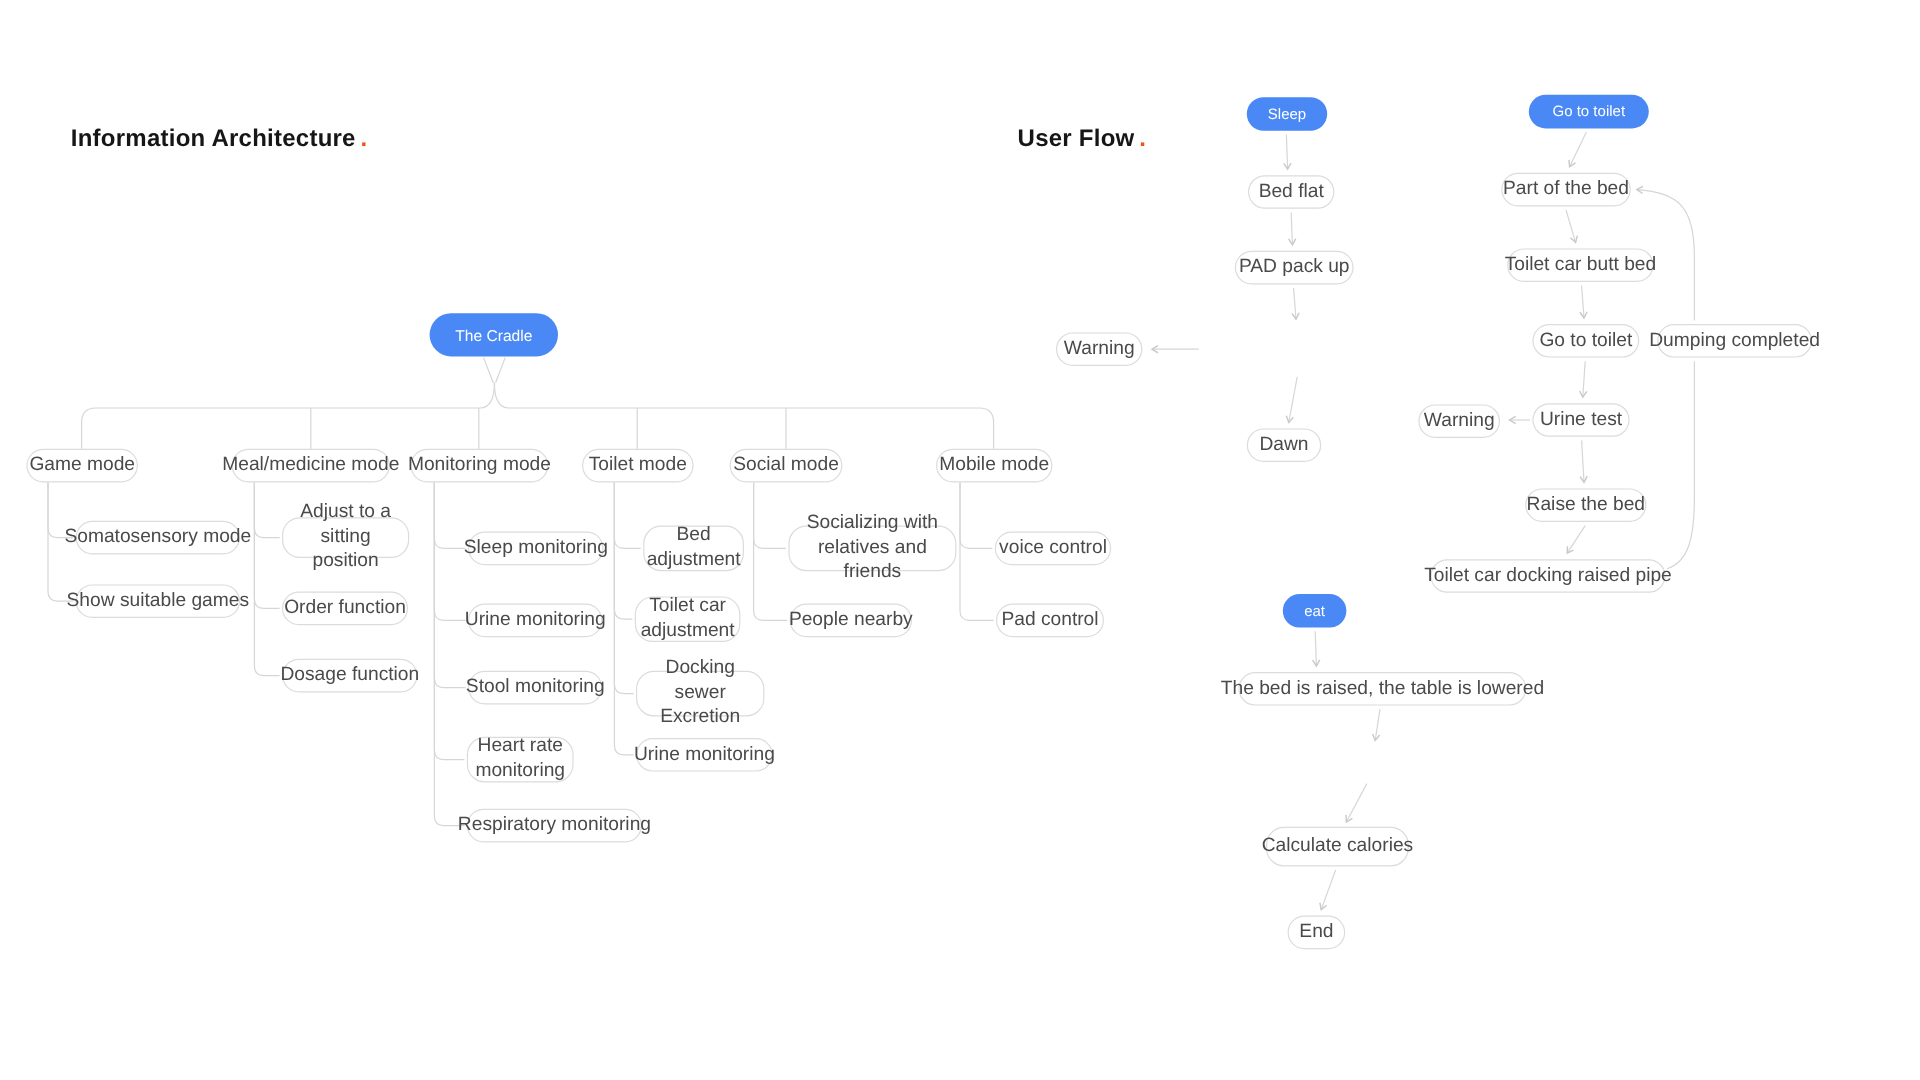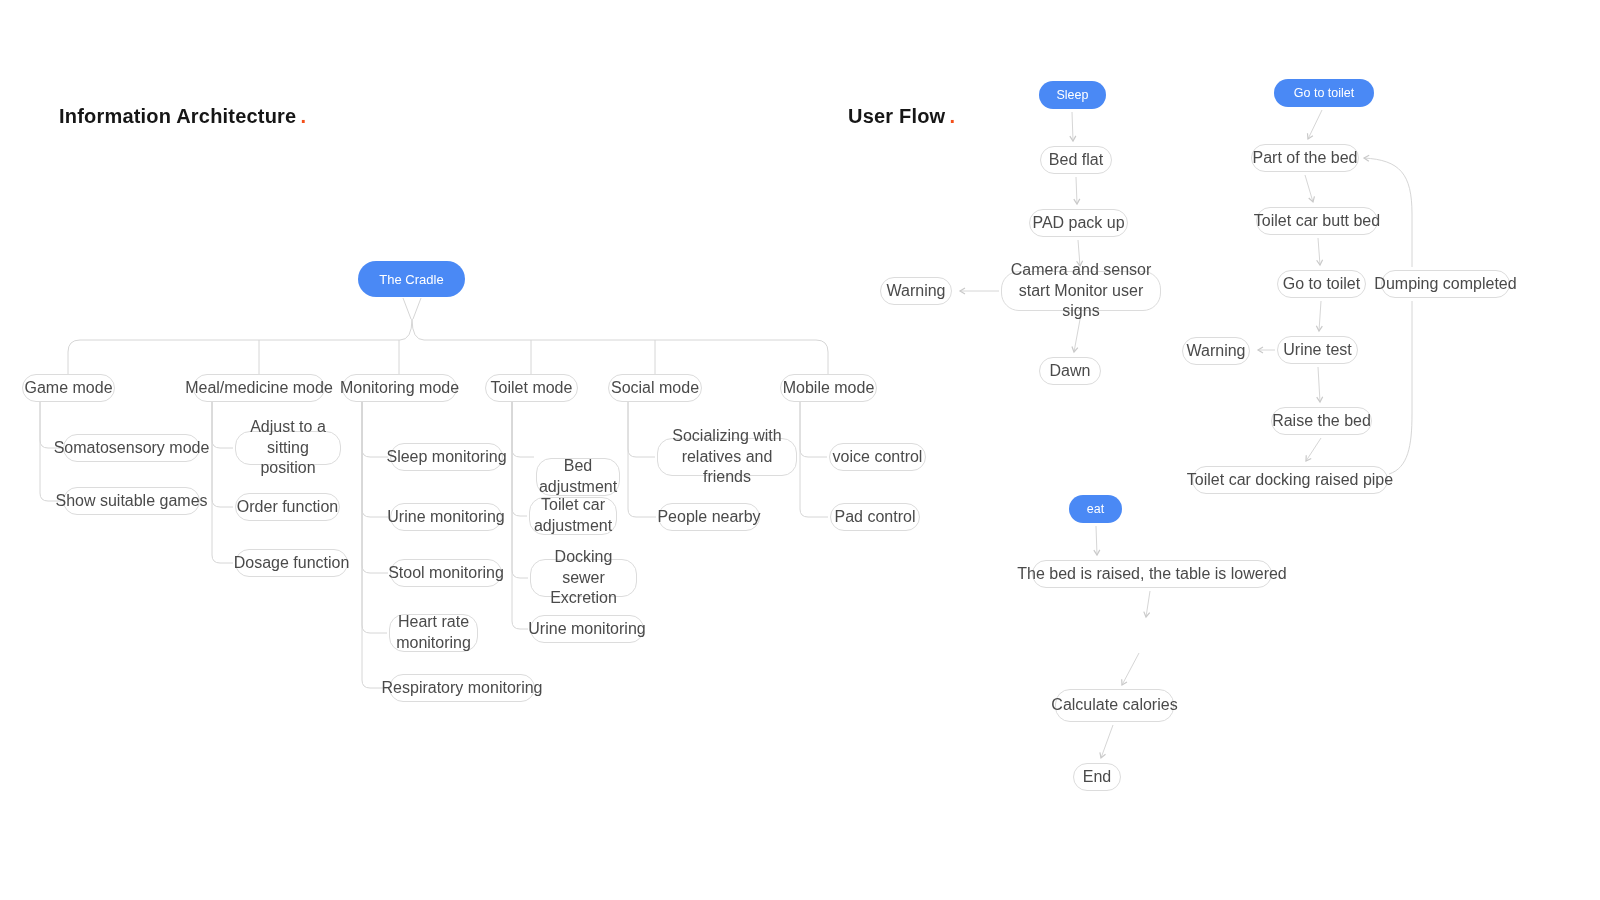--- a/index.html
+++ b/index.html
@@ -95,35 +95,34 @@
   <div class="node multi" style="left:235px;top:431px;width:106px;height:34px;">Adjust to a sitting position</div>
   <div class="node" style="left:235px;top:493px;width:105px;">Order function</div>
   <div class="node" style="left:235px;top:549px;width:113px;">Dosage function</div>
 
   <div class="node" style="left:390px;top:443px;width:113px;">Sleep monitoring</div>
   <div class="node" style="left:390px;top:503px;width:112px;">Urine monitoring</div>
   <div class="node" style="left:390px;top:559px;width:112px;">Stool monitoring</div>
   <div class="node multi" style="left:389px;top:614px;width:89px;height:38px;">Heart rate monitoring</div>
   <div class="node" style="left:389px;top:674px;width:146px;">Respiratory monitoring</div>
 
-  <div class="node multi" style="left:536px;top:438px;width:84px;height:38px;margin-top:20px;">Bed adjustment</div>
+  <div class="node multi" style="left:536px;top:438px;width:84px;height:38px;">Bed adjustment</div>
   <div class="node multi" style="left:529px;top:497px;width:88px;height:38px;">Toilet car adjustment</div>
   <div class="node multi" style="left:530px;top:559px;width:107px;height:38px;">Docking sewer Excretion</div>
   <div class="node" style="left:530px;top:615px;width:114px;">Urine monitoring</div>
 
   <div class="node multi" style="left:657px;top:438px;width:140px;height:38px;">Socializing with relatives and friends</div>
   <div class="node" style="left:658px;top:503px;width:102px;">People nearby</div>
 
   <div class="node" style="left:829px;top:443px;width:97px;">voice control</div>
   <div class="node" style="left:830px;top:503px;width:90px;">Pad control</div>
 
   <div class="pill" style="left:1039px;top:81px;width:67px;">Sleep</div>
   <div class="node" style="left:1040px;top:146px;width:72px;">Bed flat</div>
   <div class="node" style="left:1029px;top:209px;width:99px;">PAD pack up</div>
-  <div class="node multi" style="left:1001px;top:271px;width:160px;height:40px;border-radius:18px;">Camera and sensor start Monitor user signs</div>
   <div class="node" style="left:880px;top:277px;width:72px;">Warning</div>
   <div class="node" style="left:1039px;top:357px;width:62px;">Dawn</div>
 
   <div class="pill" style="left:1274px;top:79px;width:100px;">Go to toilet</div>
   <div class="node" style="left:1251px;top:144px;width:108px;">Part of the bed</div>
   <div class="node" style="left:1256px;top:207px;width:122px;">Toilet car butt bed</div>
   <div class="node" style="left:1277px;top:270px;width:89px;">Go to toilet</div>
   <div class="node" style="left:1182px;top:337px;width:68px;">Warning</div>
   <div class="node" style="left:1277px;top:336px;width:81px;">Urine test</div>
   <div class="node" style="left:1271px;top:407px;width:101px;">Raise the bed</div>

